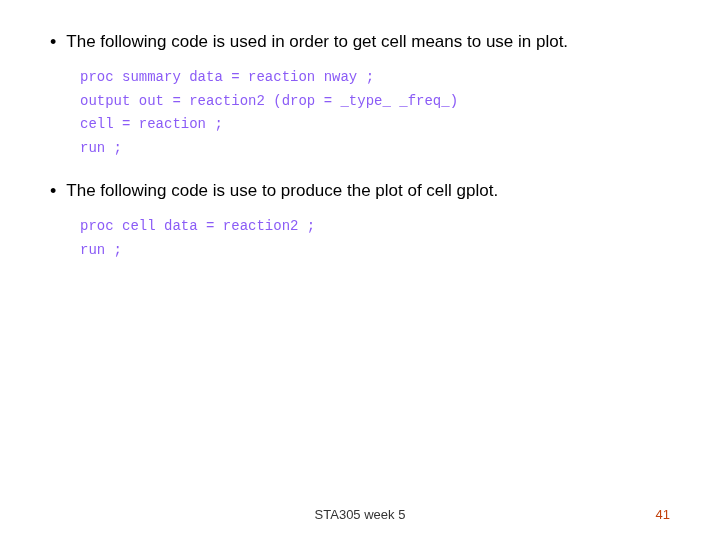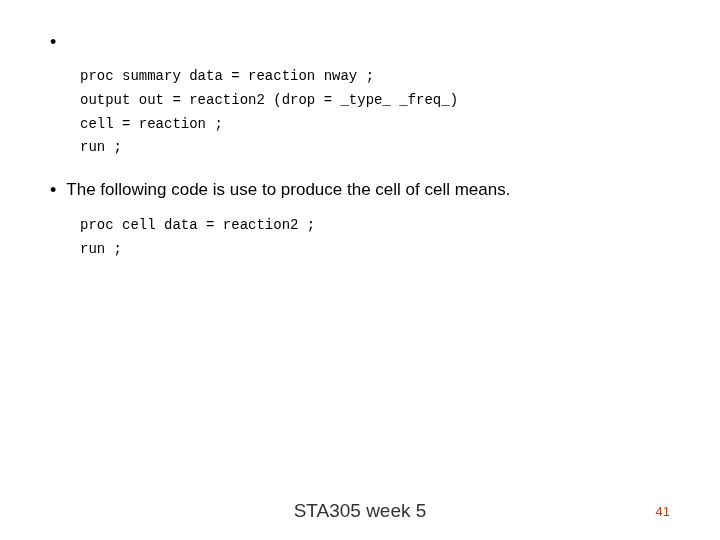--- a/index.html
+++ b/index.html
@@ -41,70 +41,71 @@
     .bullet-text {
       font-size: 17px;
       color: #000000;
       line-height: 1.4;
     }
 
     .code-block {
       margin: 12px 0 18px 30px;
       font-family: 'Courier New', Courier, monospace;
       font-size: 14px;
-      color: #000000;
+      color: #8b5cf6;
       line-height: 1.7;
     }
 
     .code-block .code-line {
       display: block;
       white-space: pre;
     }
 
     .footer {
       position: absolute;
       bottom: 18px;
       left: 0;
       right: 0;
       display: flex;
       justify-content: center;
       align-items: center;
     }
 
     .footer-text {
-      font-size: 19px;
+      font-size: 13px;
       color: #333333;
     }
 
     .footer-number {
       position: absolute;
       right: 50px;
       font-size: 13px;
       color: #c2410c;
     }
   </style>
 </head>
 <body>
 
 <div class="slide-container">
 
   <div class="bullet-point">
     <span class="bullet-dot">•</span>
+    <span class="bullet-text">The following code is used in order to get cell means to use in plot.</span>
   </div>
 
   <div class="code-block">
     <span class="code-line">proc summary data = reaction nway ;</span>
     <span class="code-line">output out = reaction2 (drop = _type_ _freq_)</span>
     <span class="code-line">cell = reaction ;</span>
     <span class="code-line">run ;</span>
   </div>
 
   <div class="bullet-point">
     <span class="bullet-dot">•</span>
-    <span class="bullet-text">The following code is use to produce the cell of cell means.</span>
+    <span class="bullet-text">The following code is use to produce the plot of cell gplot.</span>
   </div>
 
   <div class="code-block">
     <span class="code-line">proc cell data = reaction2 ;</span>
     <span class="code-line">run ;</span>
   </div>
 
   <div class="footer">
     <span class="footer-text">STA305 week 5</span>
     <span class="footer-number">41</span>

